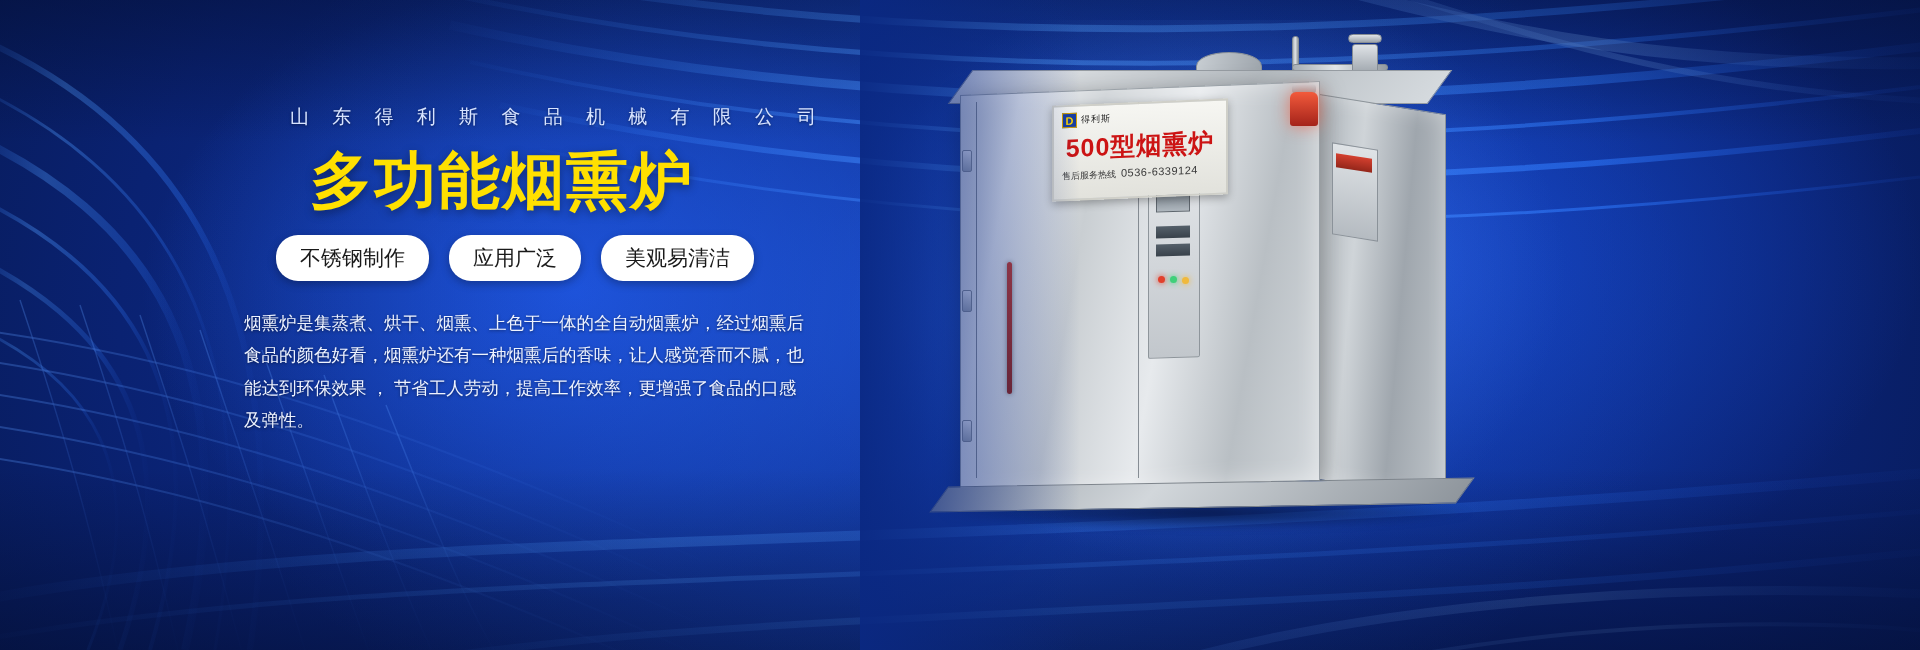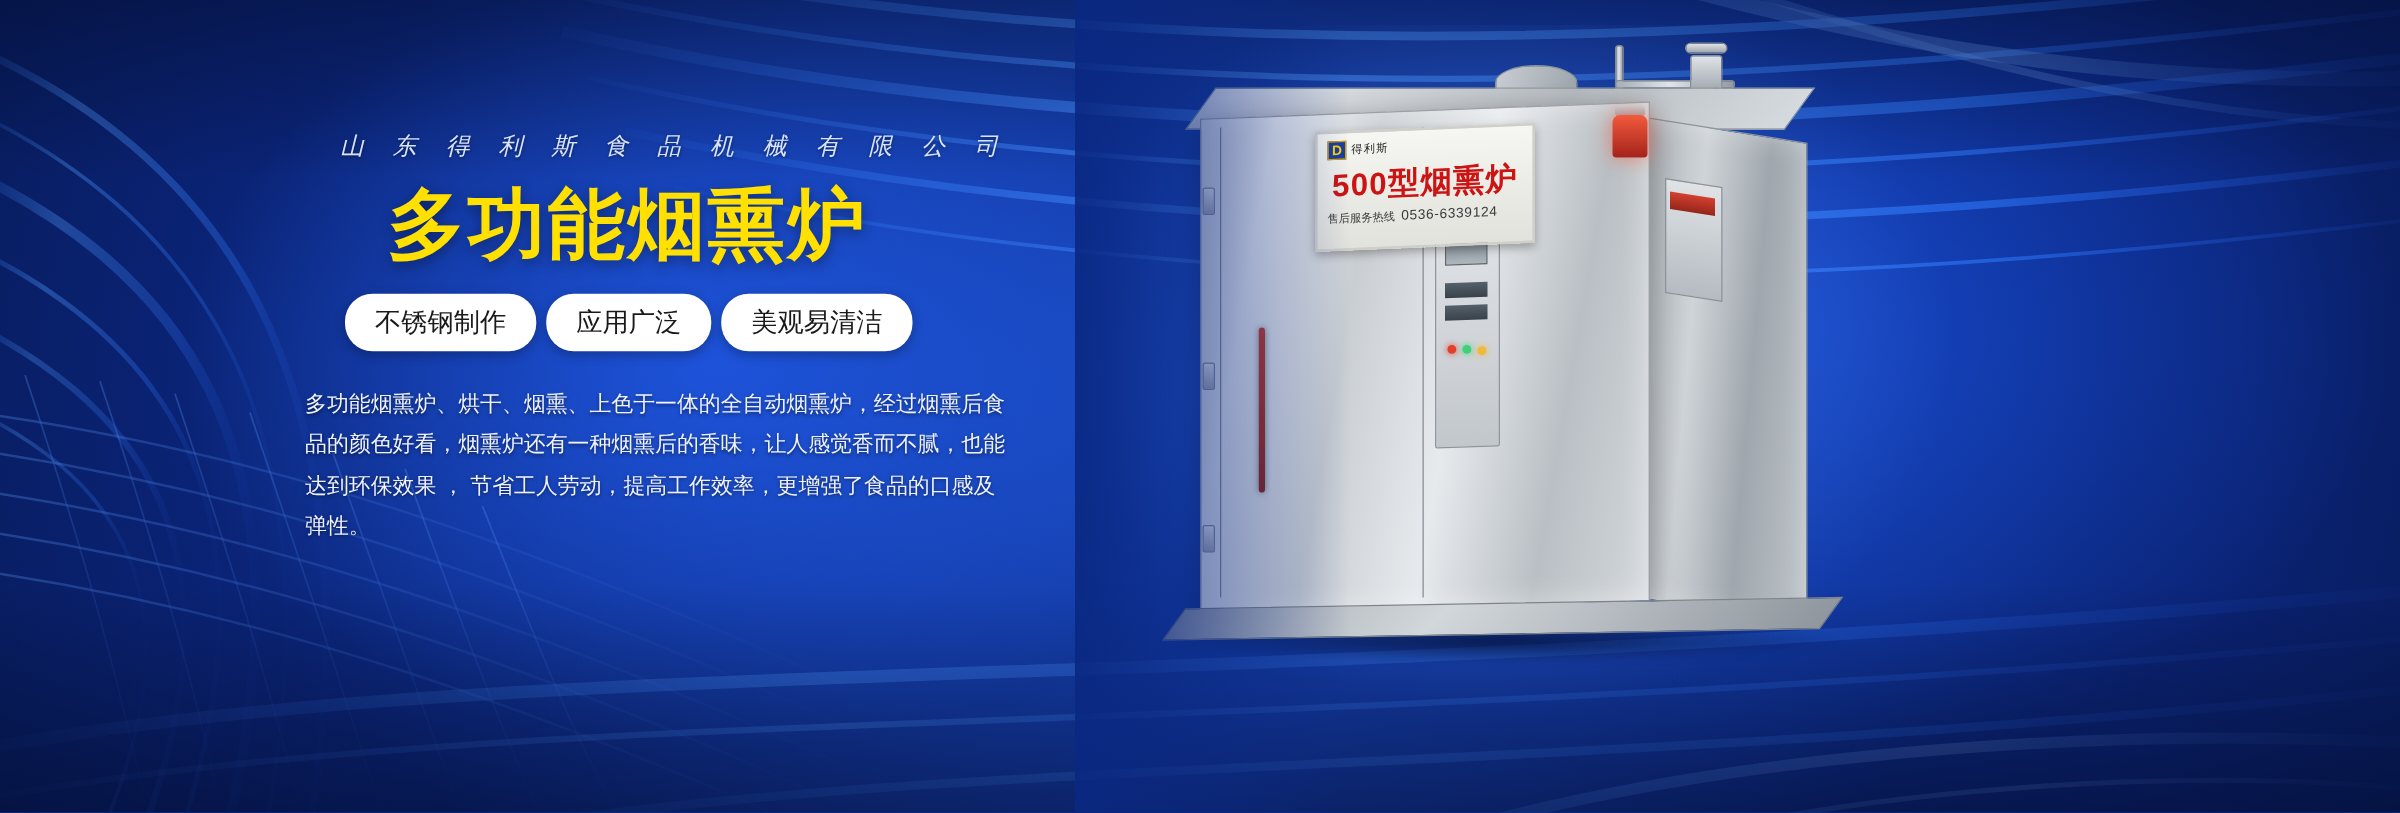--- a/index.html
+++ b/index.html
@@ -26,31 +26,31 @@
       linear-gradient(to bottom, rgba(3,12,46,0.45) 0%, rgba(3,12,46,0) 22%, rgba(3,12,46,0) 72%, rgba(3,12,46,0.55) 100%);
   }
 
   
   .content{
     position:absolute; left:244px; top:104px; width:600px; z-index:6;
   }
   .company{
     font-size:19px; letter-spacing:9px; color:#d8e4ff;
     text-shadow:0 1px 3px rgba(0,0,0,.45);
-    white-space:nowrap; margin-left:28px;font-style:italic;
+    white-space:nowrap; margin-left:46px;
   }
   .headline{
     margin-top:18px; margin-left:66px;
     font-size:62px; font-weight:bold; color:#ffe000;
     letter-spacing:2px; line-height:1.05;
     text-shadow:0 3px 10px rgba(0,0,0,.38);
     white-space:nowrap;
   }
   .pills{
-    display:flex; gap:8px; margin-top:22px; margin-left:32px;
+    display:flex; gap:20px; margin-top:22px; margin-left:32px;
   }
   .pill{
     background:#ffffff; color:#1a1a1a; border-radius:22px;
     padding:9px 24px; font-size:21px; white-space:nowrap;
     box-shadow:0 3px 9px rgba(0,0,0,.28);
   }
   .desc{
     margin-top:26px; width:565px;
     font-size:17.5px; line-height:1.85; color:#eef3ff;
     text-shadow:0 1px 3px rgba(0,0,0,.5);
@@ -310,16 +310,16 @@
   <div class="content">
     <div class="company">山 东 得 利 斯 食 品 机 械 有 限 公 司</div>
     <div class="headline">多功能烟熏炉</div>
 
     <div class="pills">
       <div class="pill">不锈钢制作</div>
       <div class="pill">应用广泛</div>
       <div class="pill">美观易清洁</div>
     </div>
 
-    <div class="desc">多功能烟熏炉、烘干、烟熏、上色于一体的全自动烟熏炉，经过烟熏后食品的颜色好看，烟熏炉还有一种烟熏后的香味，让人感觉香而不腻，也能达到环保效果 ， 节省工人劳动，提高工作效率，更增强了食品的口感及弹性。</div>
+    <div class="desc">烟熏炉是集蒸煮、烘干、烟熏、上色于一体的全自动烟熏炉，经过烟熏后食品的颜色好看，烟熏炉还有一种烟熏后的香味，让人感觉香而不腻，也能达到环保效果 ， 节省工人劳动，提高工作效率，更增强了食品的口感及弹性。</div>
   </div>
 
 </div>
 
 </body></html>

